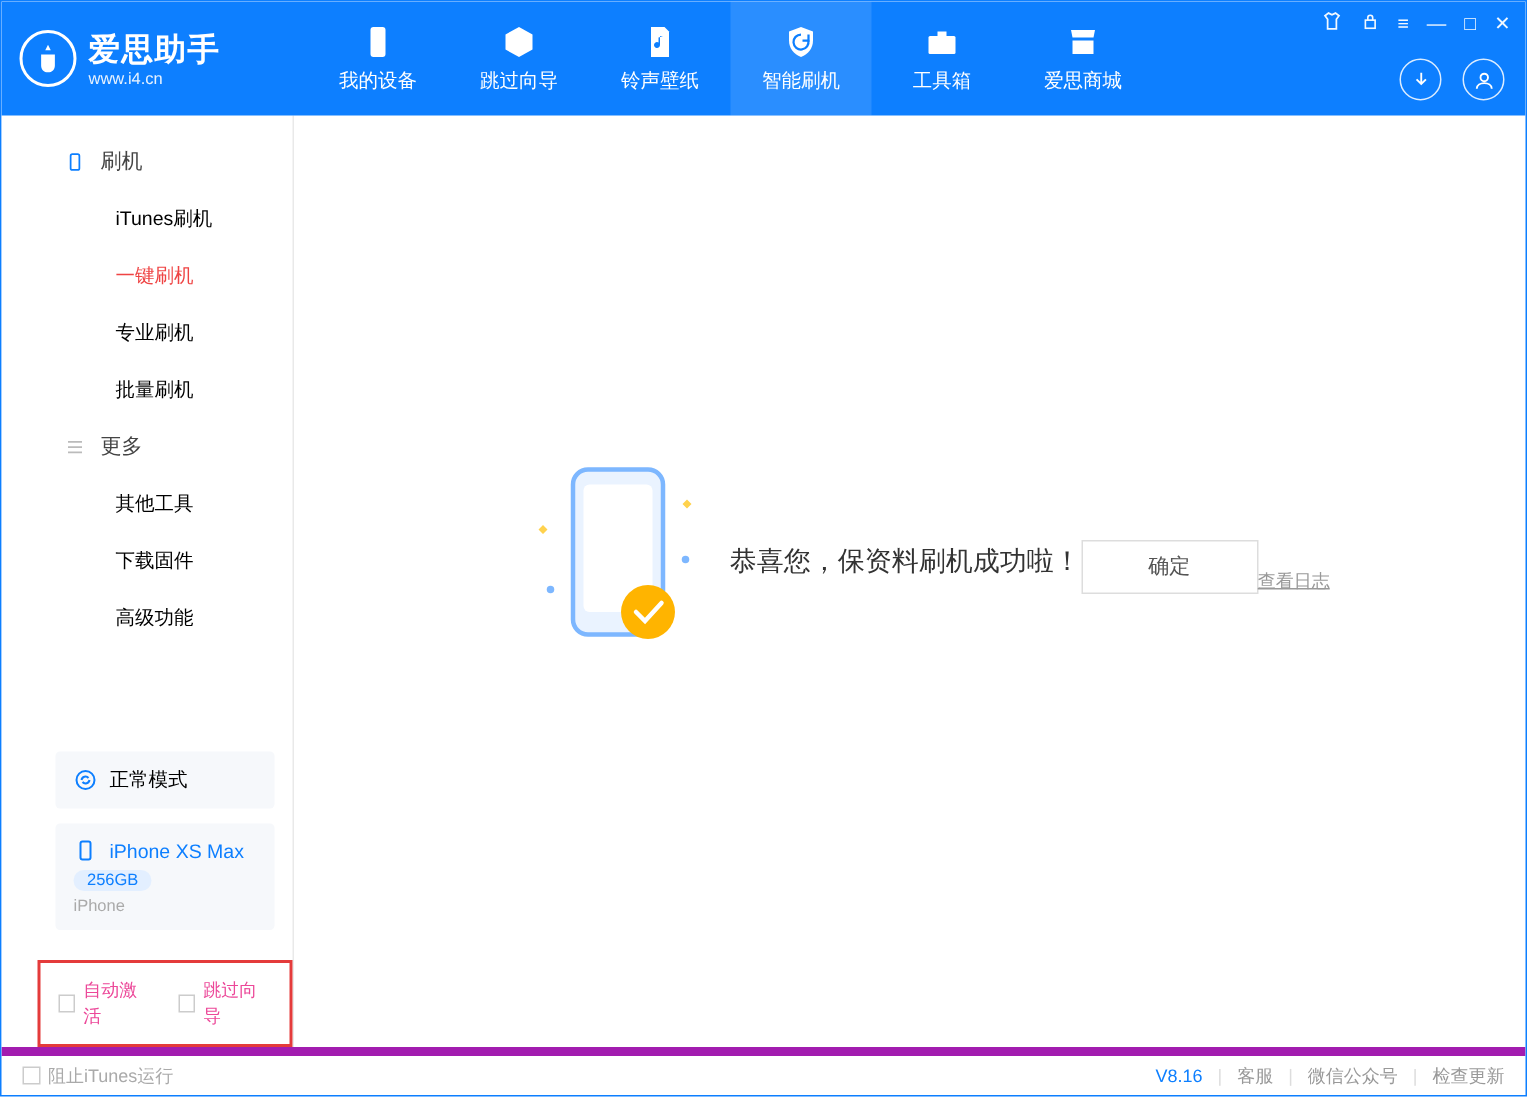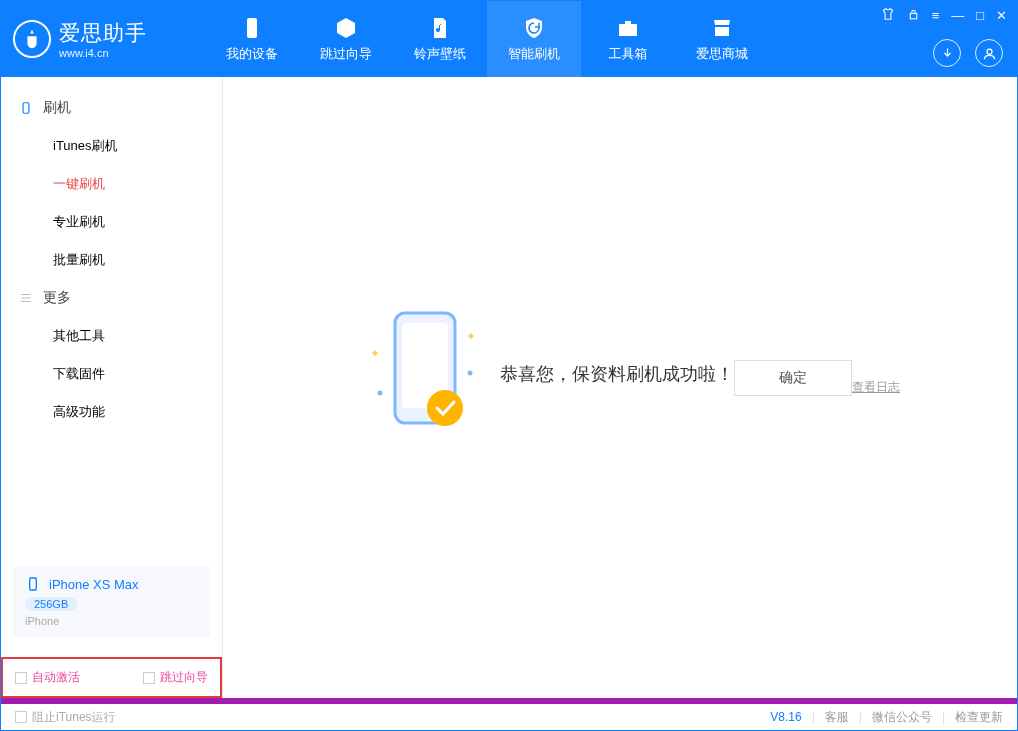--- a/index.html
+++ b/index.html
@@ -4,41 +4,41 @@
 <style>
 * { margin: 0; padding: 0; box-sizing: border-box; font-family: "Microsoft YaHei", Arial, sans-serif; }
 body { background: #fff; width: 1018px; height: 731px; overflow: hidden; border: 1px solid #0d7fff; }
 
 
 .header { height: 76px; background: linear-gradient(to bottom, #0d7fff, #0d7fff); display: flex; align-items: center; padding: 0 12px; color: #fff; position: relative; }
 .logo-area { display: flex; align-items: center; margin-right: 32px; min-width: 160px; }
 .logo-circle { width: 38px; height: 38px; border: 2.5px solid #fff; border-radius: 50%; display: flex; align-items: center; justify-content: center; margin-right: 8px; }
 .logo-circle svg { width: 22px; height: 22px; }
 .logo-txt { display: flex; flex-direction: column; }
-.logo-title { font-size: 21px; font-weight: normal; letter-spacing: 1px; }
+.logo-title { font-size: 21px; font-weight: bold; letter-spacing: 1px; }
 .logo-sub { font-size: 11px; opacity: .9; }
 
 .nav-tabs { display: flex; height: 100%; }
 .nav-tab { width: 94px; display: flex; flex-direction: column; align-items: center; justify-content: center; cursor: pointer; font-size: 13px; text-align: center; }
 .nav-tab.active { background: rgba(255,255,255,0.12); }
 .nav-tab-icon { width: 26px; height: 26px; margin-bottom: 4px; display: flex; align-items: center; justify-content: center; }
 .nav-tab-icon svg { width: 24px; height: 24px; fill: #fff; }
 
 .winctrl { position: absolute; top: 6px; right: 10px; display: flex; gap: 12px; align-items: center; }
 .winctrl span { cursor: pointer; font-size: 13px; opacity: .95; }
 
 .hdr-right { position: absolute; bottom: 10px; right: 14px; display: flex; gap: 14px; align-items: center; }
 .circ-icon { width: 28px; height: 28px; border: 1.5px solid rgba(255,255,255,.85); border-radius: 50%; display: flex; align-items: center; justify-content: center; cursor: pointer; }
 .circ-icon svg { width: 15px; height: 15px; stroke: #fff; fill: none; stroke-width: 2; }
 
 
 .body { display: flex; height: calc(100% - 76px - 32px); }
 
 
-.sidebar { width: 222px; border-right: 1px solid #e9e9e9; display: flex; flex-direction: column; background: #fff; }
+.sidebar { width: 195px; border-right: 1px solid #e9e9e9; display: flex; flex-direction: column; background: #fff; padding-left: 24px; }
 .side-top { flex: 1; padding-top: 12px; overflow: auto; }
 .side-group { font-size: 14px; color: #444; padding: 10px 18px; display: flex; align-items: center; gap: 10px; }
 .side-group svg { width: 14px; height: 14px; }
 .side-item { font-size: 13px; color: #000000; padding: 10px 18px 10px 52px; cursor: pointer; }
 .side-item.active { color: #ef4444; }
 
 .side-cards { padding: 0 12px 10px; }
 .card { background: #f6f8fb; border-radius: 3px; padding: 10px 12px; margin-bottom: 10px; font-size: 13px; }
 .card-row { display: flex; align-items: center; gap: 8px; }
 .card-badge { display: inline-block; background: #e3efff; color: #0d7fff; border-radius: 10px; padding: 1px 9px; font-size: 11px; margin-top: 5px; }
@@ -184,20 +184,29 @@
             <path d="M4 6h16M4 12h16M4 18h16" stroke="#bbb" stroke-width="2"></path>
           </svg>
         <span>更多</span>
       </div>
       <div class="side-item">其他工具</div>
       <div class="side-item">下载固件</div>
       <div class="side-item">高级功能</div>
     </div>
 
     <div class="side-cards">
+      <div class="card">
+        <div class="card-row">
+          <svg width="16" height="16" viewBox="0 0 24 24">
+              <circle cx="12" cy="12" r="9" fill="none" stroke="#0d7fff" stroke-width="2"></circle>
+              <path d="M8 12a4 4 0 017-2M16 12a4 4 0 01-7 2" stroke="#0d7fff" stroke-width="2" fill="none"></path>
+            </svg>
+          <span>正常模式</span>
+        </div>
+      </div>
       <div class="card">
         <div class="card-row">
           <svg width="16" height="16" viewBox="0 0 24 24">
               <rect x="7" y="3" width="10" height="18" rx="2" fill="none" stroke="#0d7fff" stroke-width="2"></rect>
             </svg>
           <span class="dev-name">iPhone XS Max</span>
         </div>
         <span class="card-badge">256GB</span>
         <div class="card-sub">iPhone</div>
       </div>

